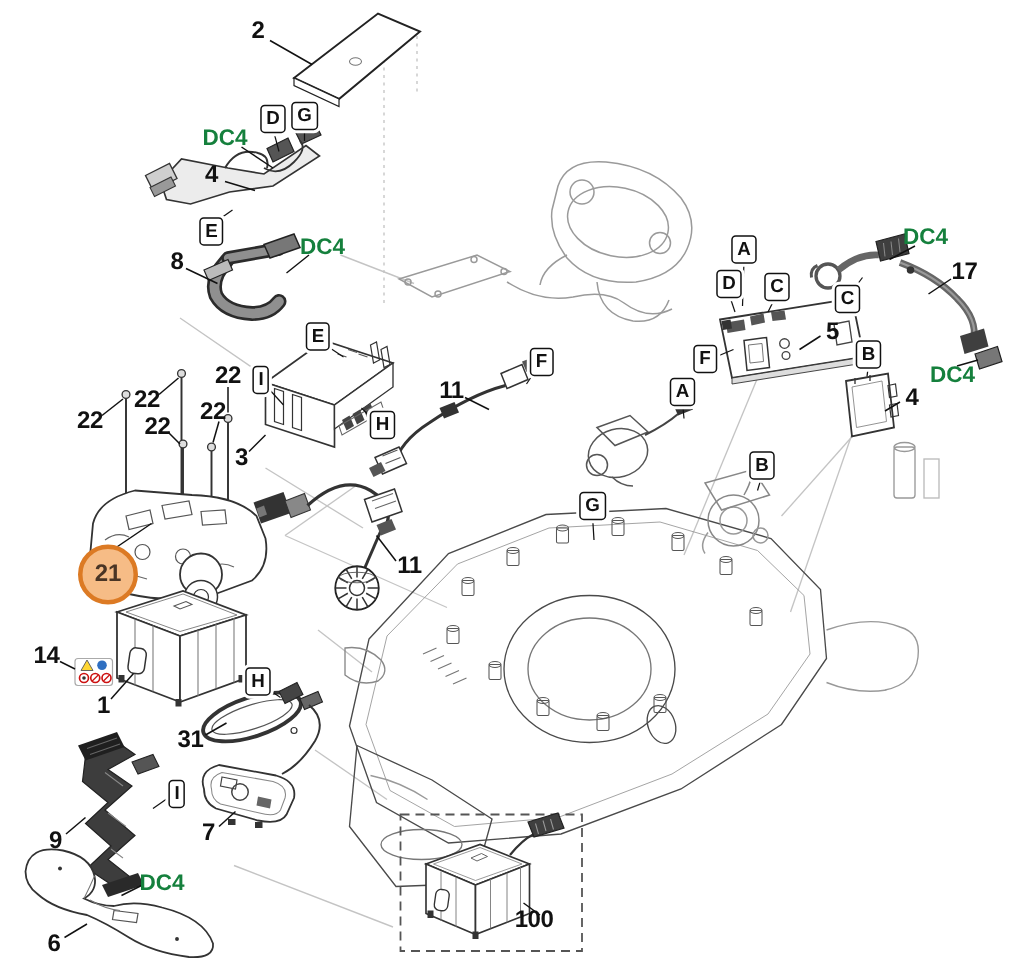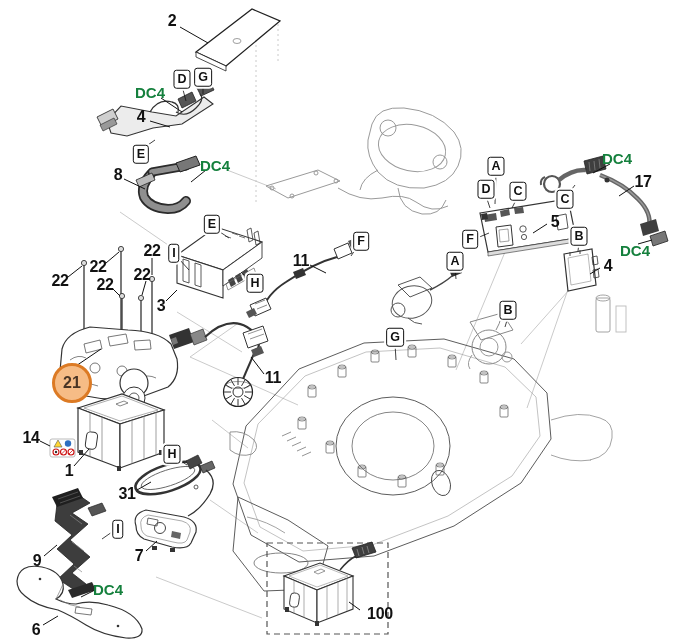--- a/index.html
+++ b/index.html
@@ -394,21 +394,21 @@
       <div class="part-label" style="left: 555px; top: 222px;">5</div>
       <div class="part-label" style="left: 643px; top: 182px;">17</div>
       <div class="part-label" style="left: 608px; top: 266px;">4</div>
       <div class="part-label" style="left: 273px; top: 378px;">11</div>
       <div class="part-label" style="left: 31px; top: 438px;">14</div>
       <div class="part-label" style="left: 69px; top: 471px;">1</div>
       <div class="part-label" style="left: 127px; top: 494px;">31</div>
       <div class="part-label" style="left: 37px; top: 561px;">9</div>
       <div class="part-label" style="left: 36px; top: 630px;">6</div>
       <div class="part-label" style="left: 139px; top: 556px;">7</div>
-      <div class="part-label" style="left: 380px; top: 614px;">100</div>
+      <div class="part-label" style="left: 356px; top: 614px;">100</div>
       <div class="connector-label" style="left: 150px; top: 92px;">DC4</div>
       <div class="connector-label" style="left: 215px; top: 165px;">DC4</div>
       <div class="connector-label" style="left: 617px; top: 158px;">DC4</div>
       <div class="connector-label" style="left: 635px; top: 250px;">DC4</div>
       <div class="connector-label" style="left: 108px; top: 589px;">DC4</div>
       <div class="ref-label" style="left: 182px; top: 79px;">D</div>
       <div class="ref-label" style="left: 203px; top: 77px;">G</div>
       <div class="ref-label" style="left: 141px; top: 154px;">E</div>
       <div class="ref-label" style="left: 212px; top: 224px;">E</div>
       <div class="ref-label" style="left: 174px; top: 253px;">I</div>

